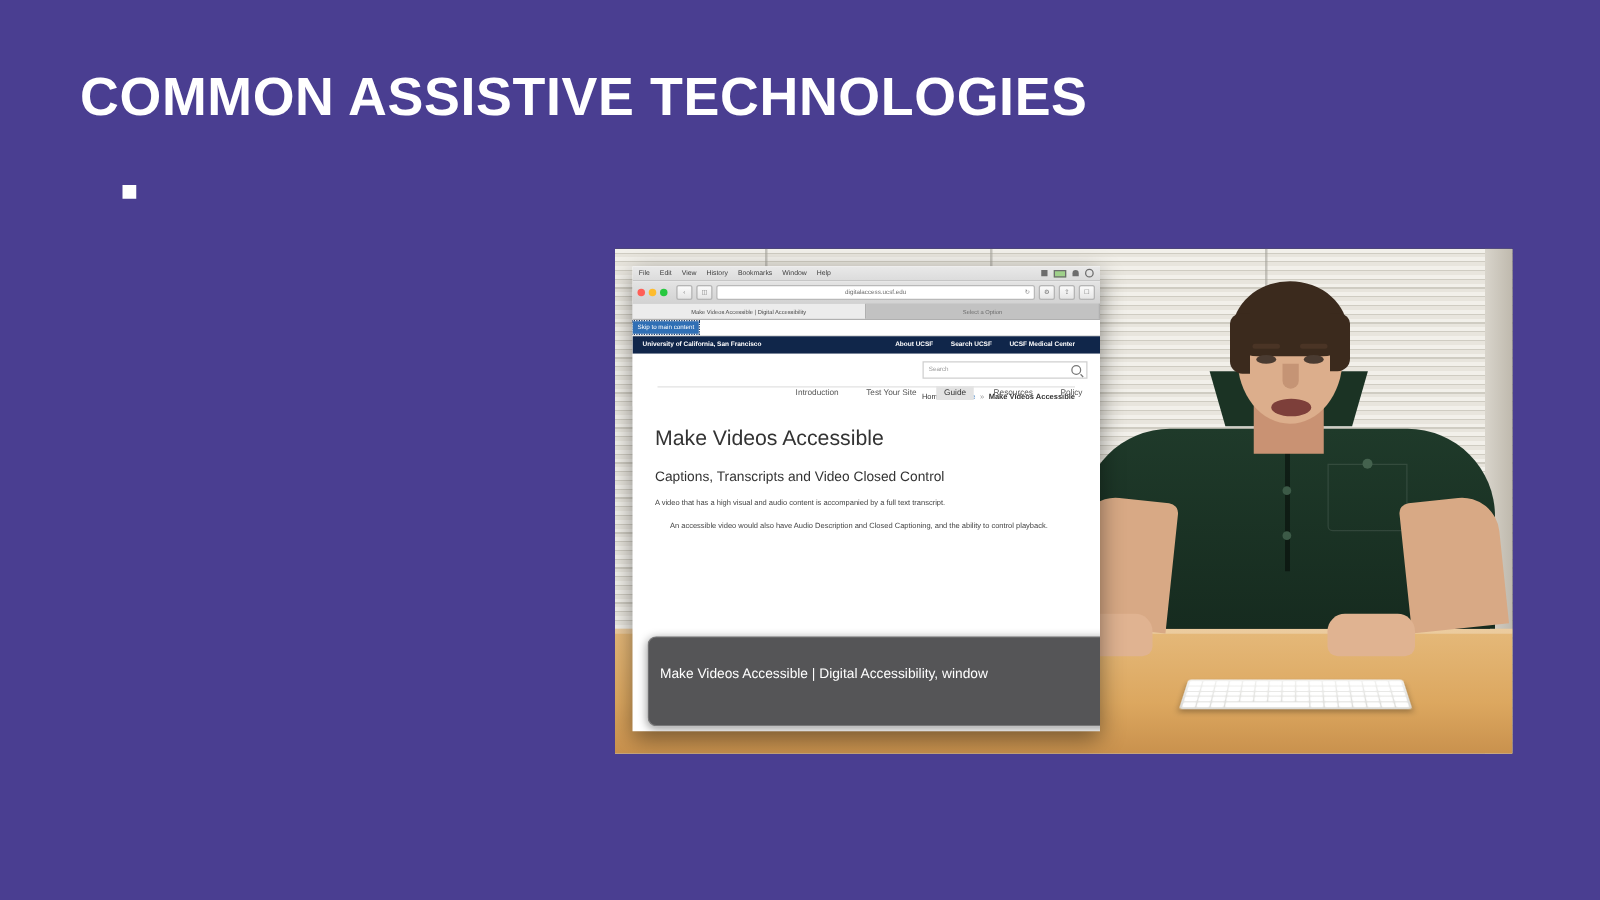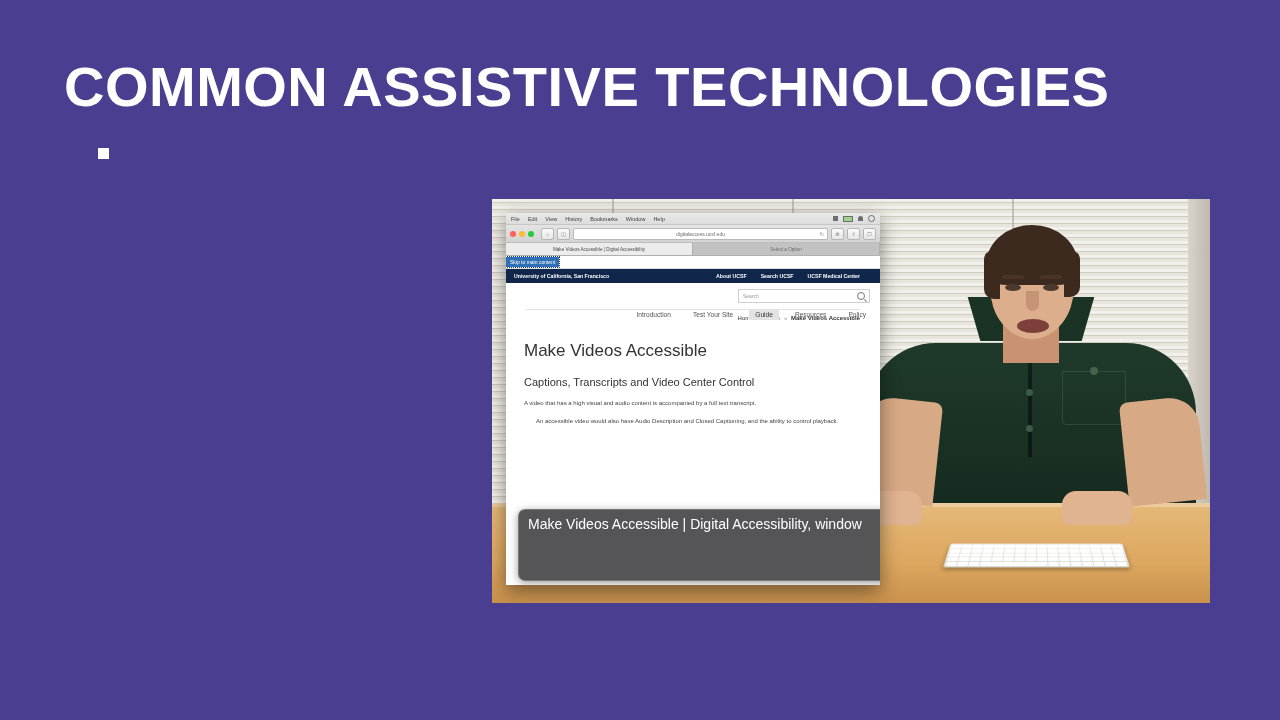--- a/index.html
+++ b/index.html
@@ -10,21 +10,21 @@
     background: #4a3e91;
     font-family: "Liberation Sans", sans-serif;
     overflow: hidden;
     position: relative;
   }
 
   
   .slide-title {
     position: absolute;
     left: 64px; top: 54px;
-    font-size: 56px;
+    font-size: 43px;
     font-weight: bold;
     letter-spacing: 0.5px;
     color: #ffffff;
     white-space: nowrap;
   }
   .bullet-row {
     position: absolute;
     left: 98px; top: 148px;
     display: flex;
     align-items: center;
@@ -485,23 +485,23 @@
     position: absolute;
     left: 12px;
     top: 296px;
     width: 380px;
     min-height: 72px;
     background: rgba(62,62,64,0.88);
     border: 1px solid rgba(150,150,150,0.55);
     border-radius: 7px;
     box-shadow: 0 2px 8px rgba(0,0,0,0.4);
     color: #ffffff;
-    font-size: 14px;
+    font-size: 11px;
     line-height: 1.35;
-    padding: 5px 9px;
+    padding: 22px 9px;
     box-sizing: border-box;
   }
 </style>
 </head>
 <body style="background: rgb(74, 62, 145);">
 
 <div class="slide-title">COMMON ASSISTIVE TECHNOLOGIES</div>
 
 <div class="bullet-row">
   <span class="bullet-marker"></span>
@@ -711,21 +711,21 @@
         <span>Home</span>
         <span class="crumb-sep">»</span>
         <span class="crumb-link">Guide</span>
         <span class="crumb-sep">»</span>
         <span class="crumb-current">Make Videos Accessible</span>
       </div>
     </div>
 
     <div class="page-body">
       <div class="page-h1">Make Videos Accessible</div>
-      <div class="page-h2">Captions, Transcripts and Video Center Control</div>
+      <div class="page-h2">Captions, Transcripts and Video Closed Control</div>
       <div class="page-p">A video that has a high visual and audio content is accompanied by a full text transcript.</div>
       <div class="page-p indent">An accessible video would also have Audio Description and Closed Captioning, and the ability to control playback.</div>
     </div>
 
     <div class="vo-panel">Make Videos Accessible | Digital Accessibility, window</div>
   </div>
 
 </div>
 
 </body></html>

